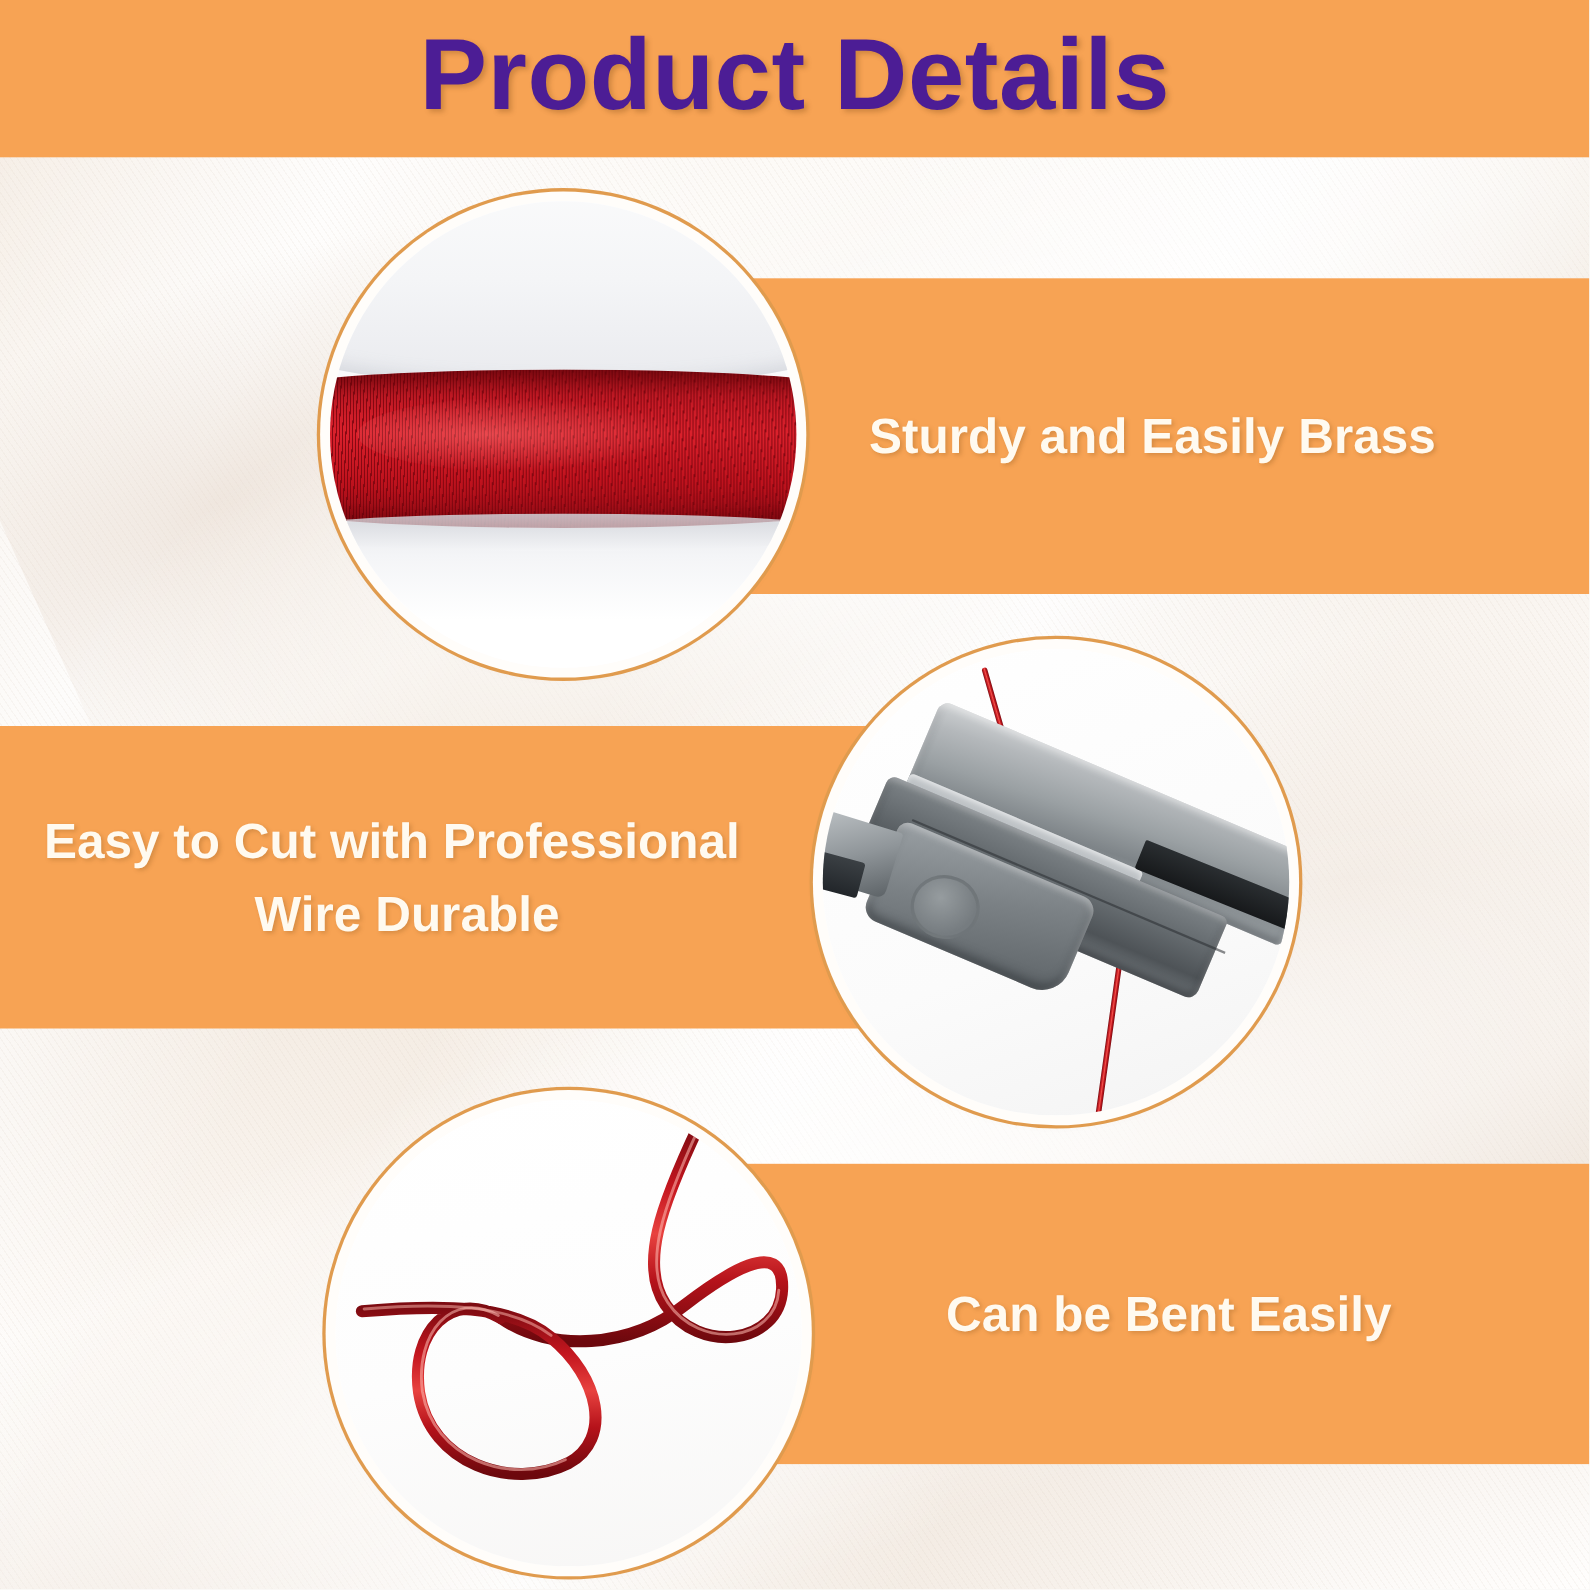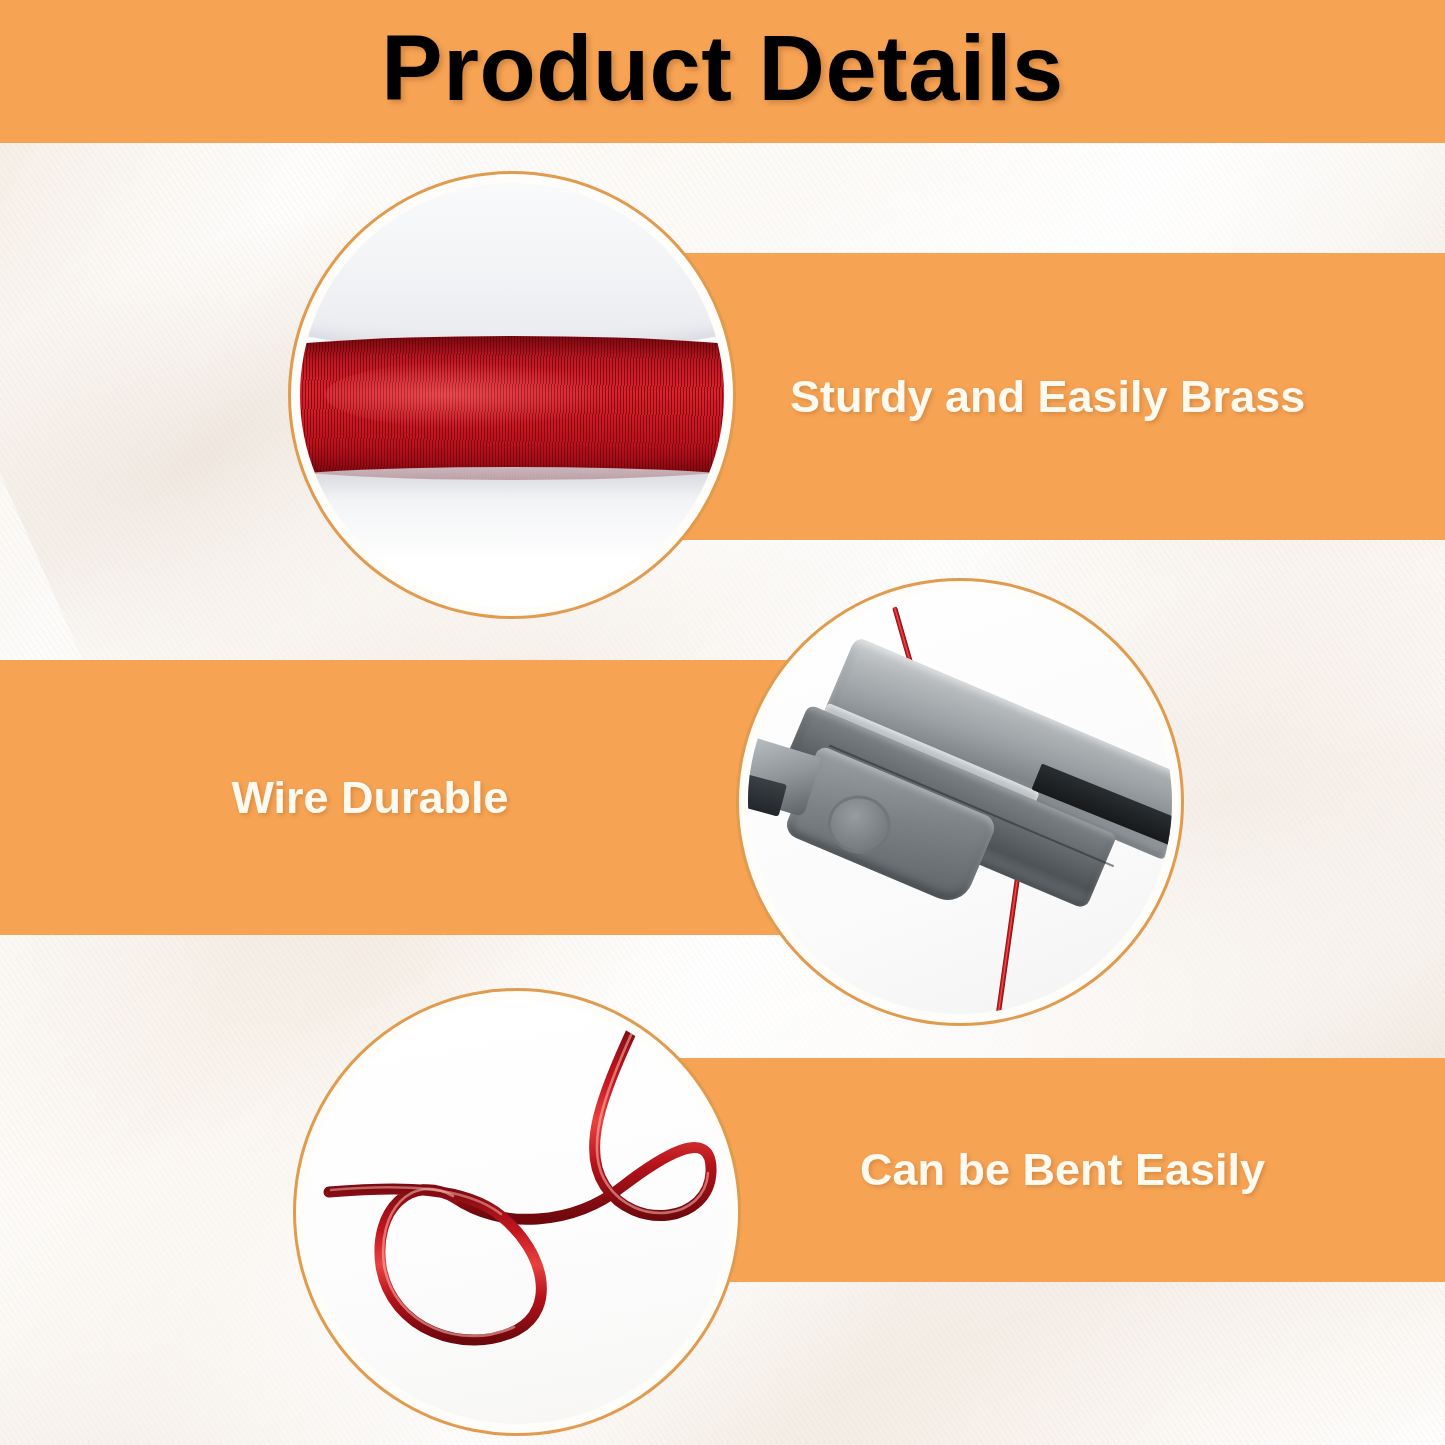--- a/index.html
+++ b/index.html
@@ -72,40 +72,40 @@
     position: absolute;
     left: 0; top: 0;
     width: 1445px;
     height: 143px;
     background: #f7a354;
     display: flex;
     align-items: center;
     justify-content: center;
   }
   .header-title {
-    color: #000000;
+    color: #4c1d95;
     font-size: 92px;
     font-weight: bold;
     letter-spacing: 0.5px;
     line-height: 1;
     text-shadow: 3px 3px 5px rgba(120,70,20,0.30);
     white-space: nowrap;
     transform: translateY(-4px);
   }
 
   
   .band {
     position: absolute;
     background: #f7a354;
     display: flex;
     align-items: center;
   }
   .band-1 { left: 430px; top: 253px;  width: 1015px; height: 287px; justify-content: flex-start; padding-left: 360px; box-sizing: border-box; }
   .band-2 { left: 0px;   top: 660px;  width: 1020px; height: 275px; justify-content: flex-start; padding-left: 40px;  box-sizing: border-box; }
-  .band-3 { left: 430px; top: 1058px; width: 1015px; height: 224px; justify-content: flex-start; padding-left: 430px; box-sizing: border-box; }
+  .band-3 { left: 430px; top: 1058px; width: 1015px; height: 273px; justify-content: flex-start; padding-left: 430px; box-sizing: border-box; }
 
   .band-text {
     color: #fffaf0;
     font-size: 45px;
     font-weight: bold;
     line-height: 1.45;
     text-shadow: 2px 2px 4px rgba(130,78,25,0.28);
   }
   .band-text .l1 { display: block; }
   .band-text .l2 { display: block; text-align: center; }
@@ -302,20 +302,21 @@
       <div class="spool-top"></div>
       <div class="spool-bot"></div>
       <div class="spool-wire"></div>
       <div class="spool-wire-sheen"></div>
       <div class="spool-lip"></div>
     </div>
   </div>
 
   <div class="band band-2">
     <div class="band-text nosel">
+      <span class="l1">Easy to Cut with Professional</span>
       <span class="l2">Wire Durable</span>
     </div>
   </div>
 
   <div class="photo-circle circle-2">
     <div class="photo-inner">
       <div class="cut-bg"></div>
       <div class="cut-wire cut-wire-top"></div>
       <div class="cut-wire cut-wire-bot"></div>
       <div class="plier-body">

